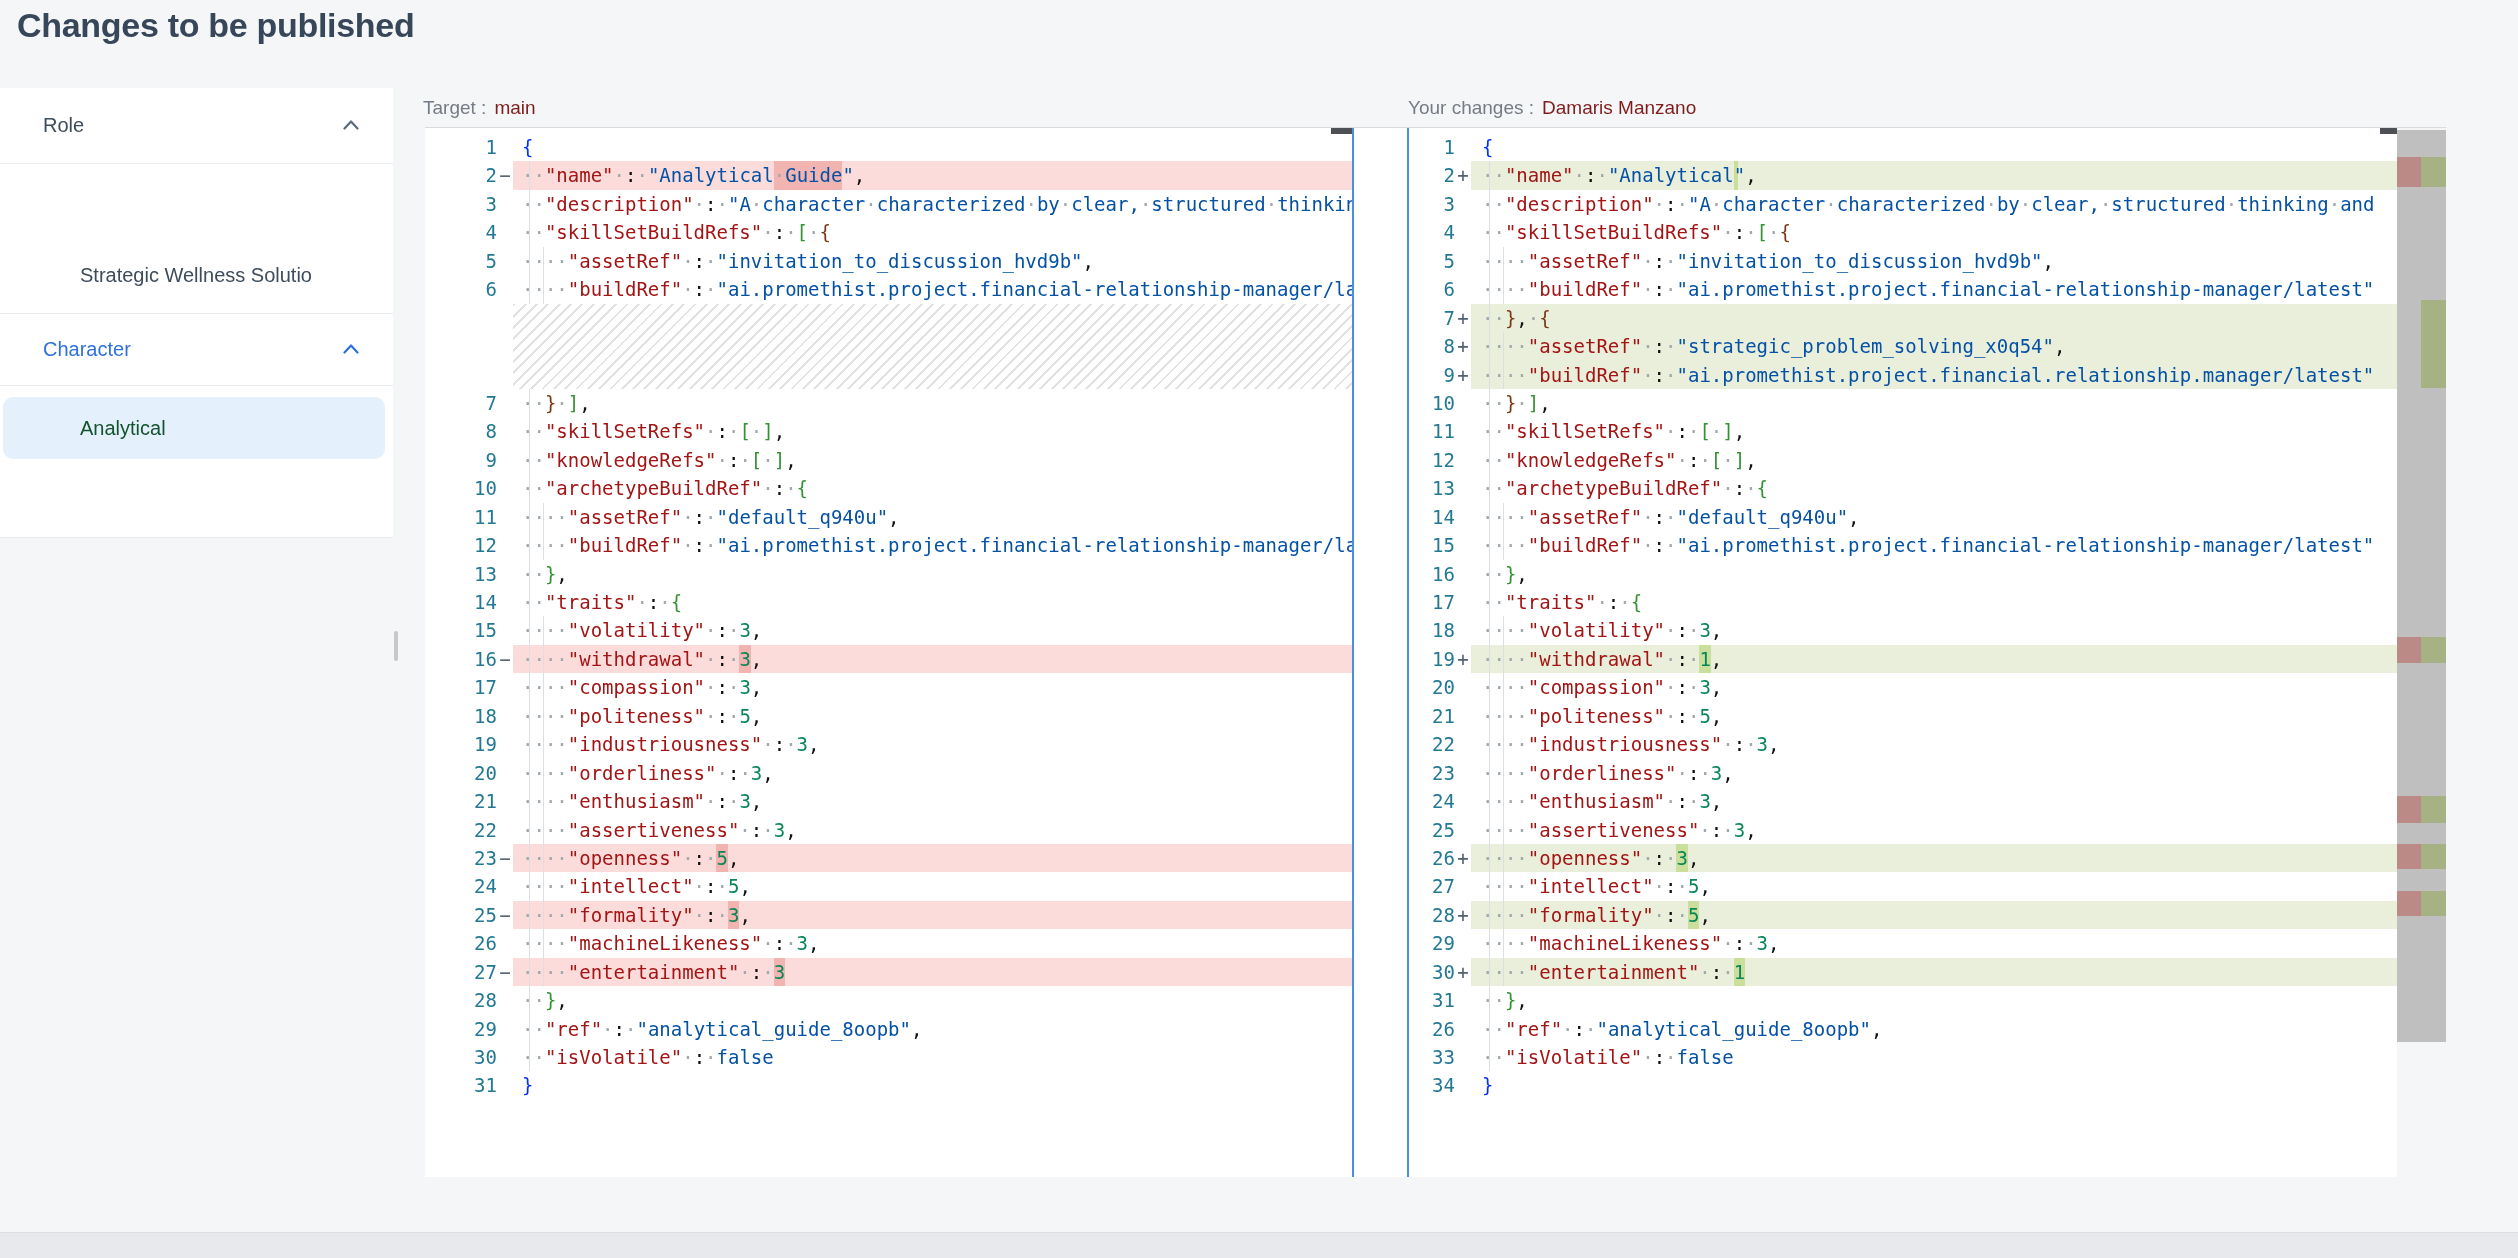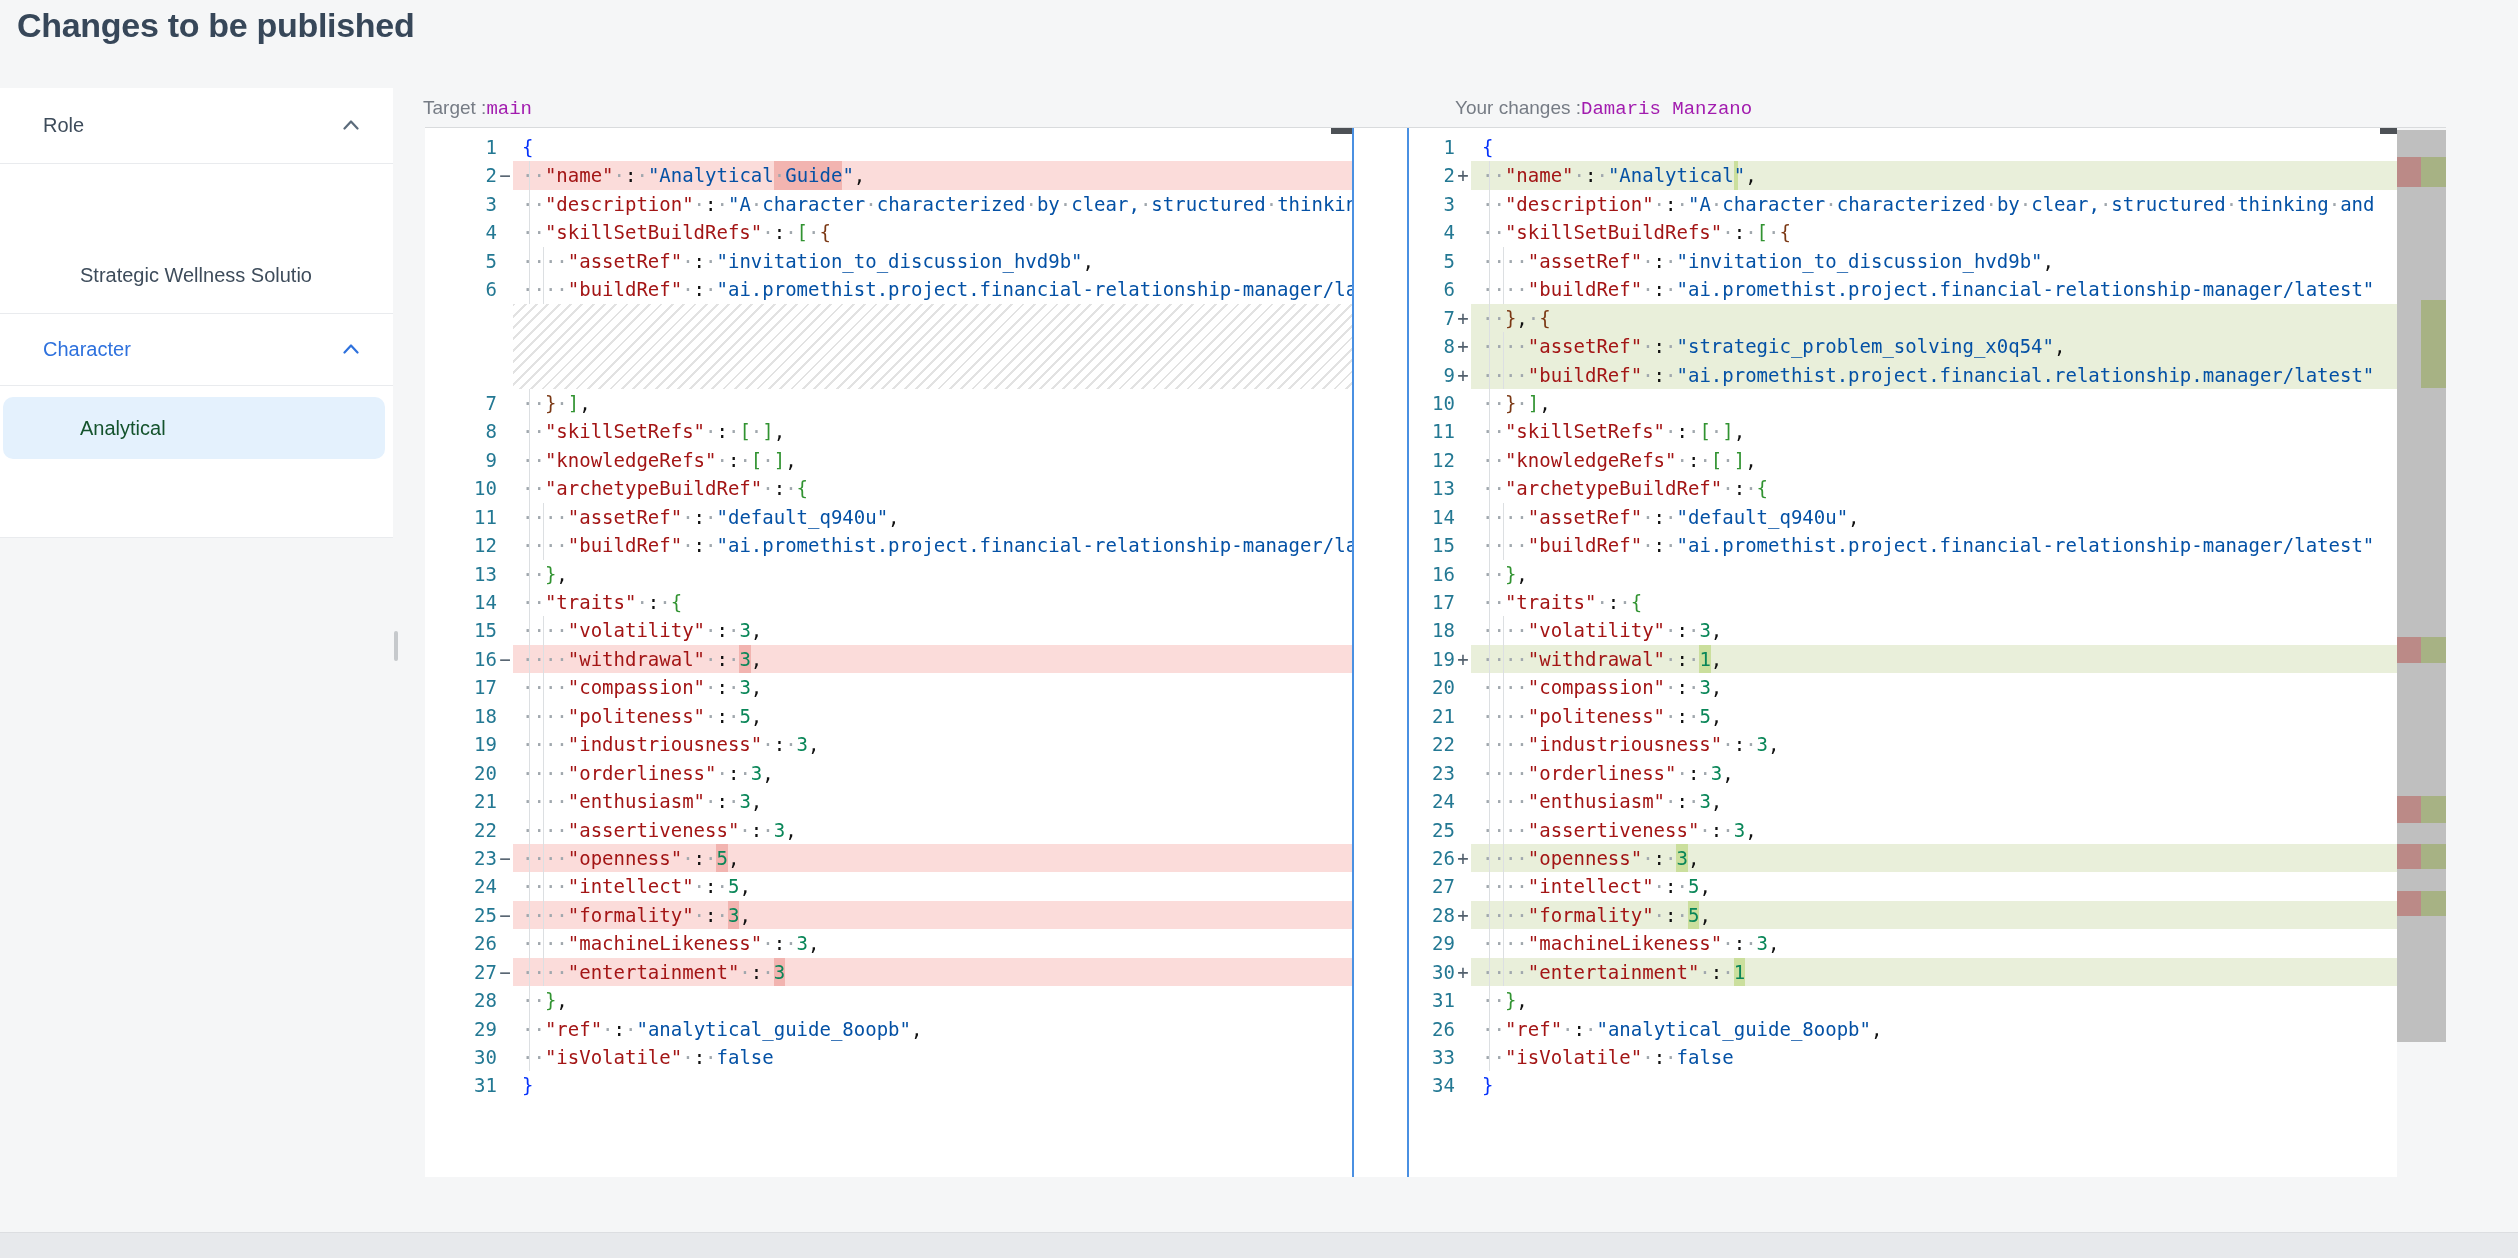--- a/index.html
+++ b/index.html
@@ -21,21 +21,21 @@
   .sb-item{font-size:20px;color:#3e4c5b;cursor:pointer;}
   .sb-item .lbl{margin-left:80px;white-space:nowrap;overflow:hidden;max-width:300px;}
   .sb-divider{position:absolute;left:0;width:100%;height:1px;background:#e9ebee;}
   .sb-pill{position:absolute;left:3px;width:382px;height:62px;background:#e4f1fd;border-radius:10px;display:flex;align-items:center;cursor:pointer;}
   .sb-pill .lbl{margin-left:77px;font-size:20px;color:#14532d;}
   .chev{position:absolute;left:343px;width:16px;height:10px;}
   .chev svg{display:block;}
   .splitter-tick{position:absolute;left:394px;top:631px;width:4px;height:30px;border-radius:2px;background:#c6c9cc;}
   
   .diff-header{position:absolute;top:97px;font-size:19px;color:#767c85;}
-  .diff-header .val{color:#a21caf;font-family:Liberation Mono, monospace;}
+  .diff-header .val{color:#7f1d1d;margin-left:8px;}
   
   .editor{position:absolute;top:128px;height:1049px;background:#ffffff;overflow:hidden;}
   .editor.left{left:425px;width:927px;}
   .editor.right{left:1409px;width:988px;}
   .diff-topline{position:absolute;left:425px;top:127px;width:2021px;height:1px;background:#d9dbdd;}
   .sash{position:absolute;left:1352px;top:128px;width:57px;height:1049px;background:#ffffff;
         border-left:2px solid #4a90e2;border-right:2px solid #4a90e2;box-sizing:border-box;cursor:col-resize;}
   .vthumb{position:absolute;top:0;height:6px;background:#4d5156;}
   .editor.left .vthumb{left:906px;width:21px;}
   .editor.right .vthumb{left:971px;width:17px;}
@@ -109,21 +109,21 @@
 
   <div class="sb-pill" style="top:309px;">
     <span class="lbl">Analytical</span>
   </div>
 </div>
 <div class="splitter-tick"></div>
 
 <div class="diff-header" style="left:423px;">
   <span>Target :</span><span class="val">main</span>
 </div>
-<div class="diff-header" style="left:1455px;">
+<div class="diff-header" style="left:1408px;">
   <span>Your changes :</span><span class="val">Damaris Manzano</span>
 </div>
 
 <div class="diff-topline"></div>
 
 <div class="editor left">
   <div class="code" id="code-left">
       <div class="row">
         <span class="ln">1</span>
         <span class="sign"></span>

